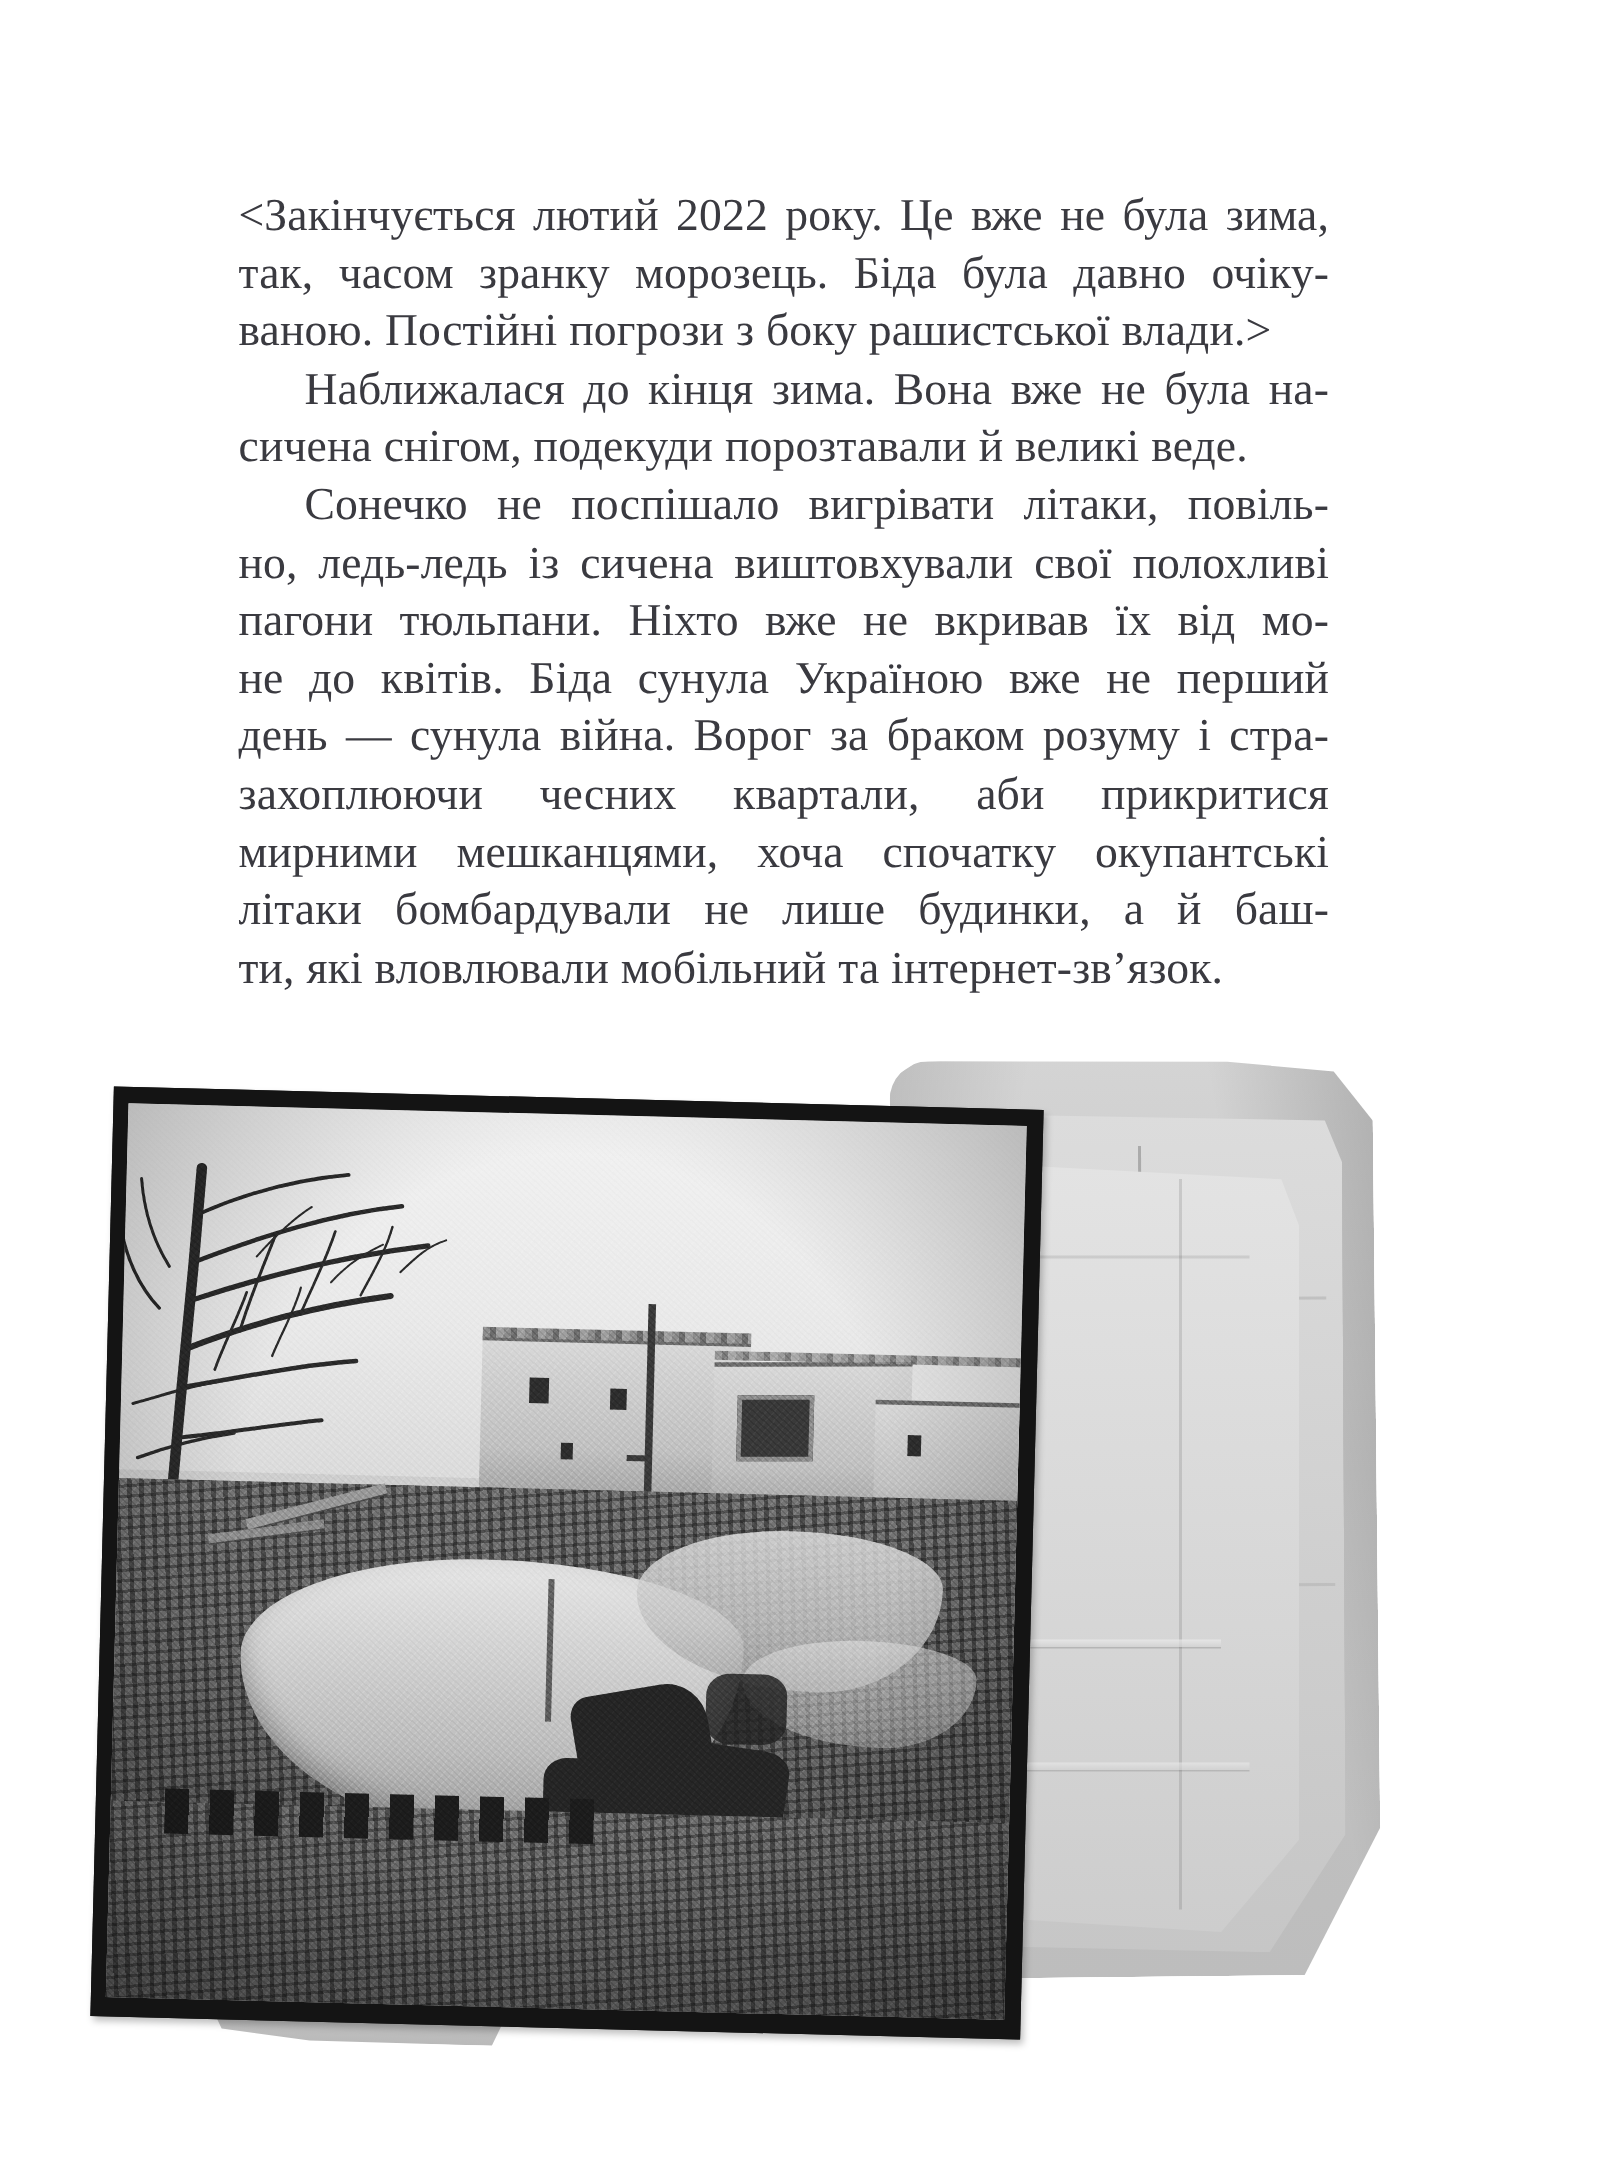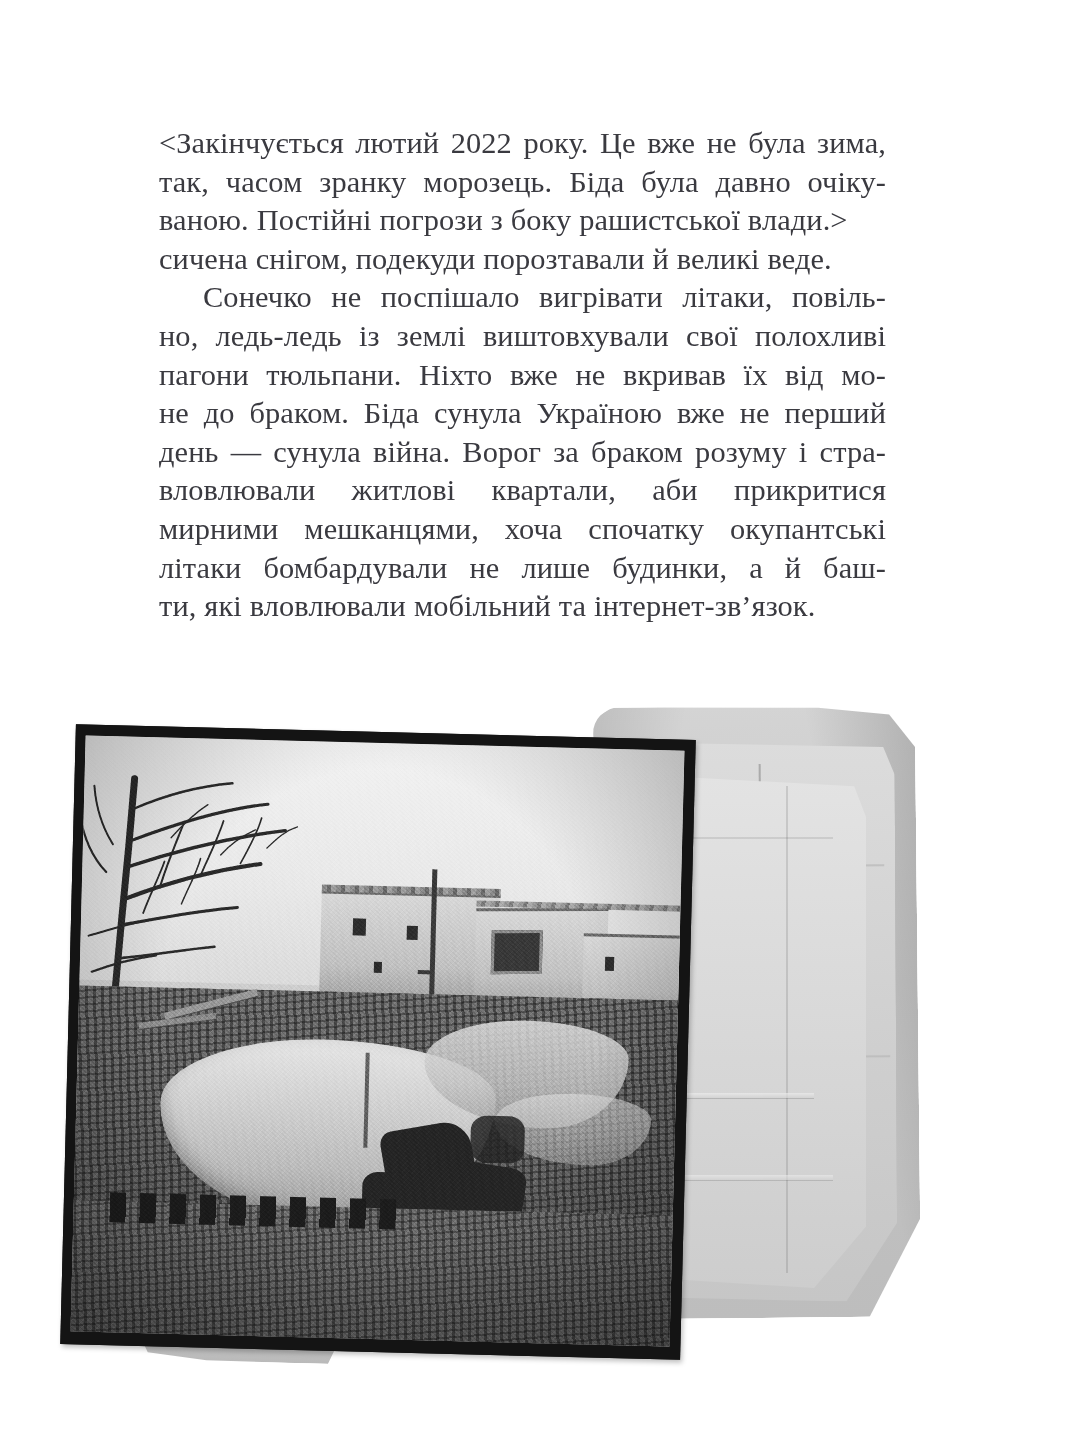--- a/index.html
+++ b/index.html
@@ -247,30 +247,31 @@
 
 <div id="text-block">
 
   <p class="para">
     <span class="tline">&lt;Закінчується лютий 2022 року. Це вже не була зима,</span>
     <span class="tline">так, часом зранку морозець. Біда була давно очіку-</span>
     <span class="tline last">ваною. Постійні погрози з боку рашистської влади.&gt;</span>
   </p>
 
   <p class="para">
+    <span class="tline indent">Наближалася до кінця зима. Вона вже не була на-</span>
     <span class="tline last">сичена снігом, подекуди порозтавали й великі веде.</span>
   </p>
 
   <p class="para">
     <span class="tline indent">Сонечко не поспішало вигрівати літаки, повіль-</span>
-    <span class="tline">но, ледь-ледь із землі виштовхували свої полохливі</span>
+    <span class="tline">но, ледь-ледь із сичена виштовхували свої полохливі</span>
     <span class="tline">пагони тюльпани. Ніхто вже не вкривав їх від мо-</span>
-    <span class="tline">не до браком. Біда сунула Україною вже не перший</span>
+    <span class="tline">не до квітів. Біда сунула Україною вже не перший</span>
     <span class="tline">день — сунула війна. Ворог за браком розуму і стра-</span>
-    <span class="tline">вловлювали житлові квартали, аби прикритися</span>
+    <span class="tline">захоплюючи чесних квартали, аби прикритися</span>
     <span class="tline">мирними мешканцями, хоча спочатку окупантські</span>
     <span class="tline">літаки бомбардували не лише будинки, а й баш-</span>
     <span class="tline last">ти, які вловлювали мобільний та інтернет-зв’язок.</span>
   </p>
 
 </div>
 
 <div id="collage">
 
   <div class="paper" id="paper-back"></div>

